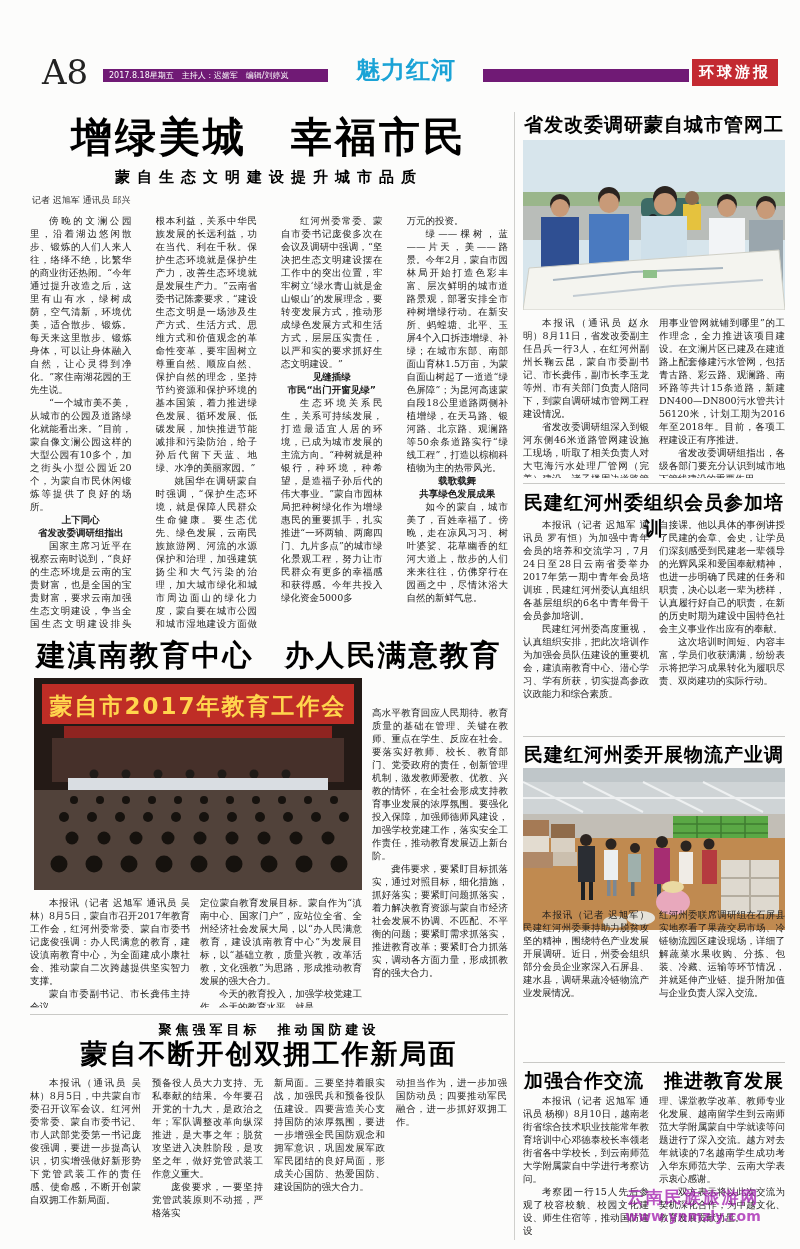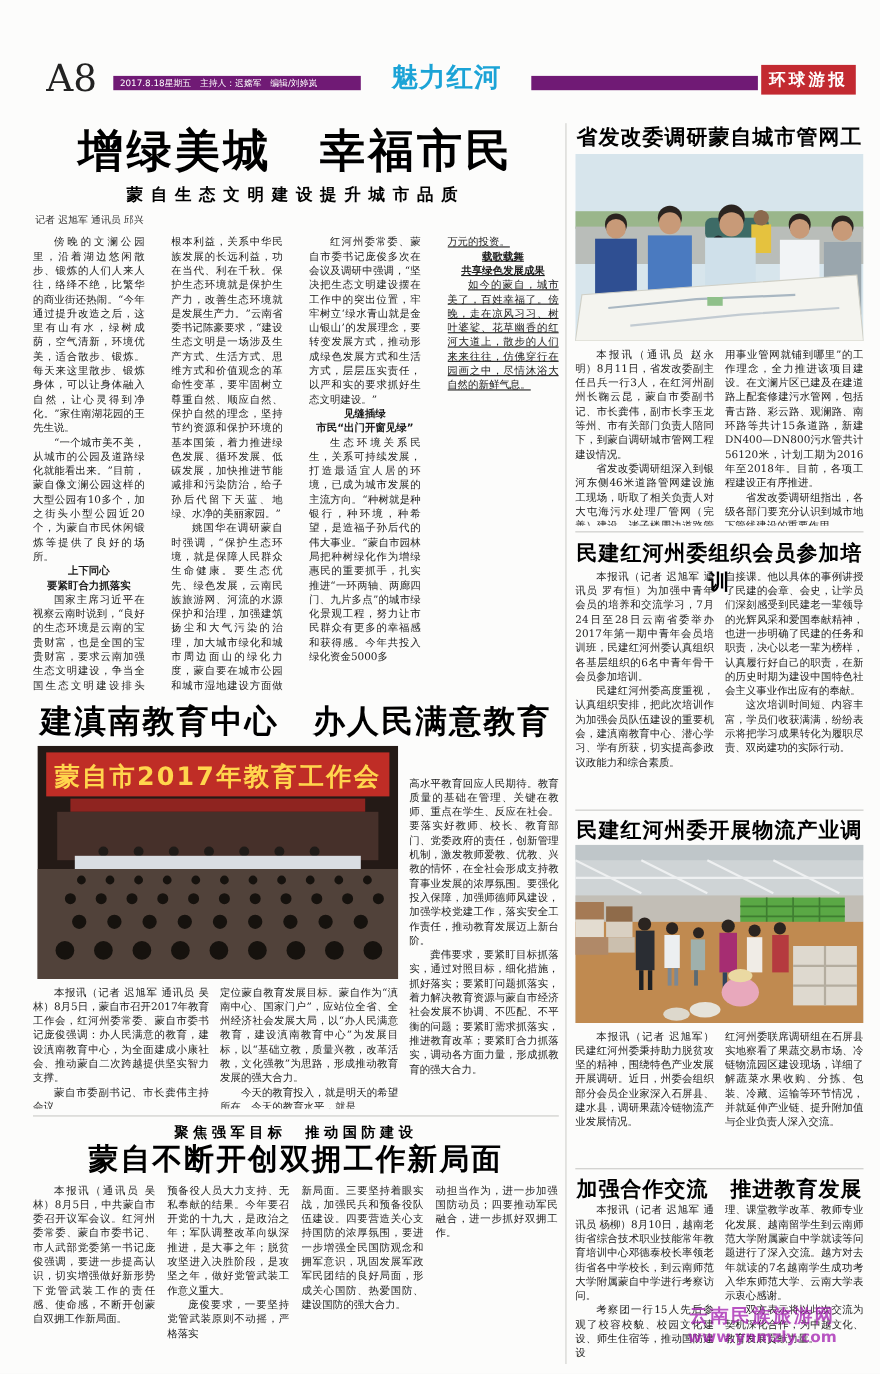--- a/index.html
+++ b/index.html
@@ -51,35 +51,36 @@
   <section>
     <div class="headline-xl" style="top:110px;font-size:41px;letter-spacing:3px;">增绿美城　幸福市民</div>
     <div class="headline-xl" style="top:168px;font-size:15px;letter-spacing:7px;font-weight:700;">蒙自生态文明建设提升城市品质</div>
     <div class="byline">记者 迟旭军 通讯员 邱兴</div>
 
     <div class="cols" style="left:30px;top:214px;width:478px;height:414px;gap:24px;">
       <div class="col" style="width:111px;height:414px;">
         <p>傍晚的文澜公园里，沿着湖边悠闲散步、锻炼的人们人来人往，络绎不绝，比繁华的商业街还热闹。“今年通过提升改造之后，这里有山有水，绿树成荫，空气清新，环境优美，适合散步、锻炼。每天来这里散步、锻炼身体，可以让身体融入自然，让心灵得到净化。”家住南湖花园的王先生说。</p>
         <p>“一个城市美不美，从城市的公园及道路绿化就能看出来。”目前，蒙自像文澜公园这样的大型公园有10多个，加之街头小型公园近20个，为蒙自市民休闲锻炼等提供了良好的场所。</p>
         <p class="subhead">上下同心</p>
-        <p class="subhead2">要紧盯合力抓落实</p>
+        <p class="subhead2">省发改委调研组指出</p>
         <p>国家主席习近平在视察云南时说到，“良好的生态环境是云南的宝贵财富，也是全国的宝贵财富，要求云南加强生态文明建设，争当全国生态文明建设排头兵。”</p>
       </div>
       <div class="col" style="width:111px;height:414px;">
         <p class="noind">根本利益，关系中华民族发展的长远利益，功在当代、利在千秋。保护生态环境就是保护生产力，改善生态环境就是发展生产力。”云南省委书记陈豪要求，“建设生态文明是一场涉及生产方式、生活方式、思维方式和价值观念的革命性变革，要牢固树立尊重自然、顺应自然、保护自然的理念，坚持节约资源和保护环境的基本国策，着力推进绿色发展、循环发展、低碳发展，加快推进节能减排和污染防治，给子孙后代留下天蓝、地绿、水净的美丽家园。”</p>
         <p>姚国华在调研蒙自时强调，“保护生态环境，就是保障人民群众生命健康。要生态优先、绿色发展，云南民族旅游网、河流的水源保护和治理，加强建筑扬尘和大气污染的治理，加大城市绿化和城市周边面山的绿化力度，蒙自要在城市公园和城市湿地建设方面做出样板，做出示范。”</p>
       </div>
       <div class="col" style="width:111px;height:414px;">
         <p>红河州委常委、蒙自市委书记庞俊多次在会议及调研中强调，“坚决把生态文明建设摆在工作中的突出位置，牢牢树立‘绿水青山就是金山银山’的发展理念，要转变发展方式，推动形成绿色发展方式和生活方式，层层压实责任，以严和实的要求抓好生态文明建设。”</p>
         <p class="subhead">见缝插绿</p>
         <p class="subhead2">市民“出门开窗见绿”</p>
         <p>生态环境关系民生，关系可持续发展，打造最适宜人居的环境，已成为城市发展的主流方向。“种树就是种银行，种环境，种希望，是造福子孙后代的伟大事业。”蒙自市园林局把种树绿化作为增绿惠民的重要抓手，扎实推进“一环两轴、两廊四门、九片多点”的城市绿化景观工程，努力让市民群众有更多的幸福感和获得感。今年共投入绿化资金5000多</p>
       </div>
-      <div class="col" style="width:111px;height:414px;text-decoration:underline;">
+      <div class="col" style="width:111px;height:414px;">
         <p class="noind">万元的投资。</p>
+        <p>绿——棵树，蓝——片天，美——路景。今年2月，蒙自市园林局开始打造色彩丰富、层次鲜明的城市道路景观，部署安排全市种树增绿行动。在新安所、蚂蝗塘、北平、玉屏4个入口拆违增绿、补绿；在城市东部、南部面山育林1.5万亩，为蒙自面山树起了一道道“绿色屏障”；为昆河高速蒙自段18公里道路两侧补植增绿，在天马路、银河路、北京路、观澜路等50余条道路实行“绿线工程”，打造以棕榈科植物为主的热带风光。</p>
         <p class="subhead">载歌载舞</p>
         <p class="subhead2">共享绿色发展成果</p>
         <p>如今的蒙自，城市美了，百姓幸福了。傍晚，走在凉风习习、树叶婆娑、花草幽香的红河大道上，散步的人们来来往往，仿佛穿行在园画之中，尽情沐浴大自然的新鲜气息。</p>
       </div>
     </div>
   </section>
 
   <section>
     <div class="headline-xl" style="top:636px;font-size:29px;letter-spacing:2px;">建滇南教育中心　办人民满意教育</div>
 
@@ -148,21 +149,21 @@
       <p class="noind">高水平教育回应人民期待。教育质量的基础在管理、关键在教师、重点在学生、反应在社会。要落实好教师、校长、教育部门、党委政府的责任，创新管理机制，激发教师爱教、优教、兴教的情怀，在全社会形成支持教育事业发展的浓厚氛围。要强化投入保障，加强师德师风建设，加强学校党建工作，落实安全工作责任，推动教育发展迈上新台阶。</p>
       <p>龚伟要求，要紧盯目标抓落实，通过对照目标，细化措施，抓好落实；要紧盯问题抓落实，着力解决教育资源与蒙自市经济社会发展不协调、不匹配、不平衡的问题；要紧盯需求抓落实，推进教育改革；要紧盯合力抓落实，调动各方面力量，形成抓教育的强大合力。</p>
     </div>
     <div class="col" style="position:absolute;left:30px;top:896px;width:160px;height:112px;">
       <p>本报讯（记者 迟旭军 通讯员 吴林）8月5日，蒙自市召开2017年教育工作会，红河州委常委、蒙自市委书记庞俊强调：办人民满意的教育，建设滇南教育中心，为全面建成小康社会、推动蒙自二次跨越提供坚实智力支撑。</p>
       <p>蒙自市委副书记、市长龚伟主持会议。</p>
 
     </div>
     <div class="col" style="position:absolute;left:200px;top:896px;width:162px;height:112px;">
       <p class="noind">定位蒙自教育发展目标。蒙自作为“滇南中心、国家门户”，应站位全省、全州经济社会发展大局，以“办人民满意教育，建设滇南教育中心”为发展目标，以“基础立教，质量兴教，改革活教，文化强教”为思路，形成推动教育发展的强大合力。</p>
-      <p>今天的教育投入，就是明天的希望所在。今天的教育水平，就是</p>
+      <p>今天的教育投入，加强学校党建工作。今天的教育水平，就是</p>
     </div>
   </section>
 
   <div class="hr" style="left:30px;top:1014px;width:478px;"></div>
 
   <section>
     <div class="headline-xl" style="top:1021px;font-size:13px;letter-spacing:4px;font-weight:700;">聚焦强军目标　推动国防建设</div>
     <div class="headline-xl" style="top:1036px;font-size:27px;letter-spacing:2px;">蒙自不断开创双拥工作新局面</div>
     <div class="cols" style="left:30px;top:1076px;width:478px;height:166px;gap:11px;">
       <div class="col" style="width:111px;height:166px;">
@@ -311,21 +312,21 @@
       <g>
         <ellipse cx="150" cy="134" rx="17" ry="13" fill="#e8a8bc"></ellipse>
         <ellipse cx="150" cy="119" rx="11" ry="6" fill="#ead9a2"></ellipse>
       </g>
       <g>
         <ellipse cx="118" cy="150" rx="14" ry="7" fill="#e6e3da"></ellipse>
         <ellipse cx="92" cy="154" rx="12" ry="6" fill="#ddd8cc"></ellipse>
       </g>
     </svg>
 
-    <div class="cols" style="left:523px;top:936px;width:262px;height:122px;gap:10px;">
+    <div class="cols" style="left:523px;top:908px;width:262px;height:122px;gap:10px;">
       <div class="col" style="width:126px;height:122px;">
         <p>本报讯（记者 迟旭军）民建红河州委秉持助力脱贫攻坚的精神，围绕特色产业发展开展调研。近日，州委会组织部分会员企业家深入石屏县、建水县，调研果蔬冷链物流产业发展情况。</p>
       </div>
       <div class="col" style="width:126px;height:122px;">
         <p class="noind">红河州委联席调研组在石屏县实地察看了果蔬交易市场、冷链物流园区建设现场，详细了解蔬菜水果收购、分拣、包装、冷藏、运输等环节情况，并就延伸产业链、提升附加值与企业负责人深入交流。</p>
       </div>
     </div>
   </section>
 
   <div class="hr" style="left:523px;top:1062px;width:262px;"></div>

